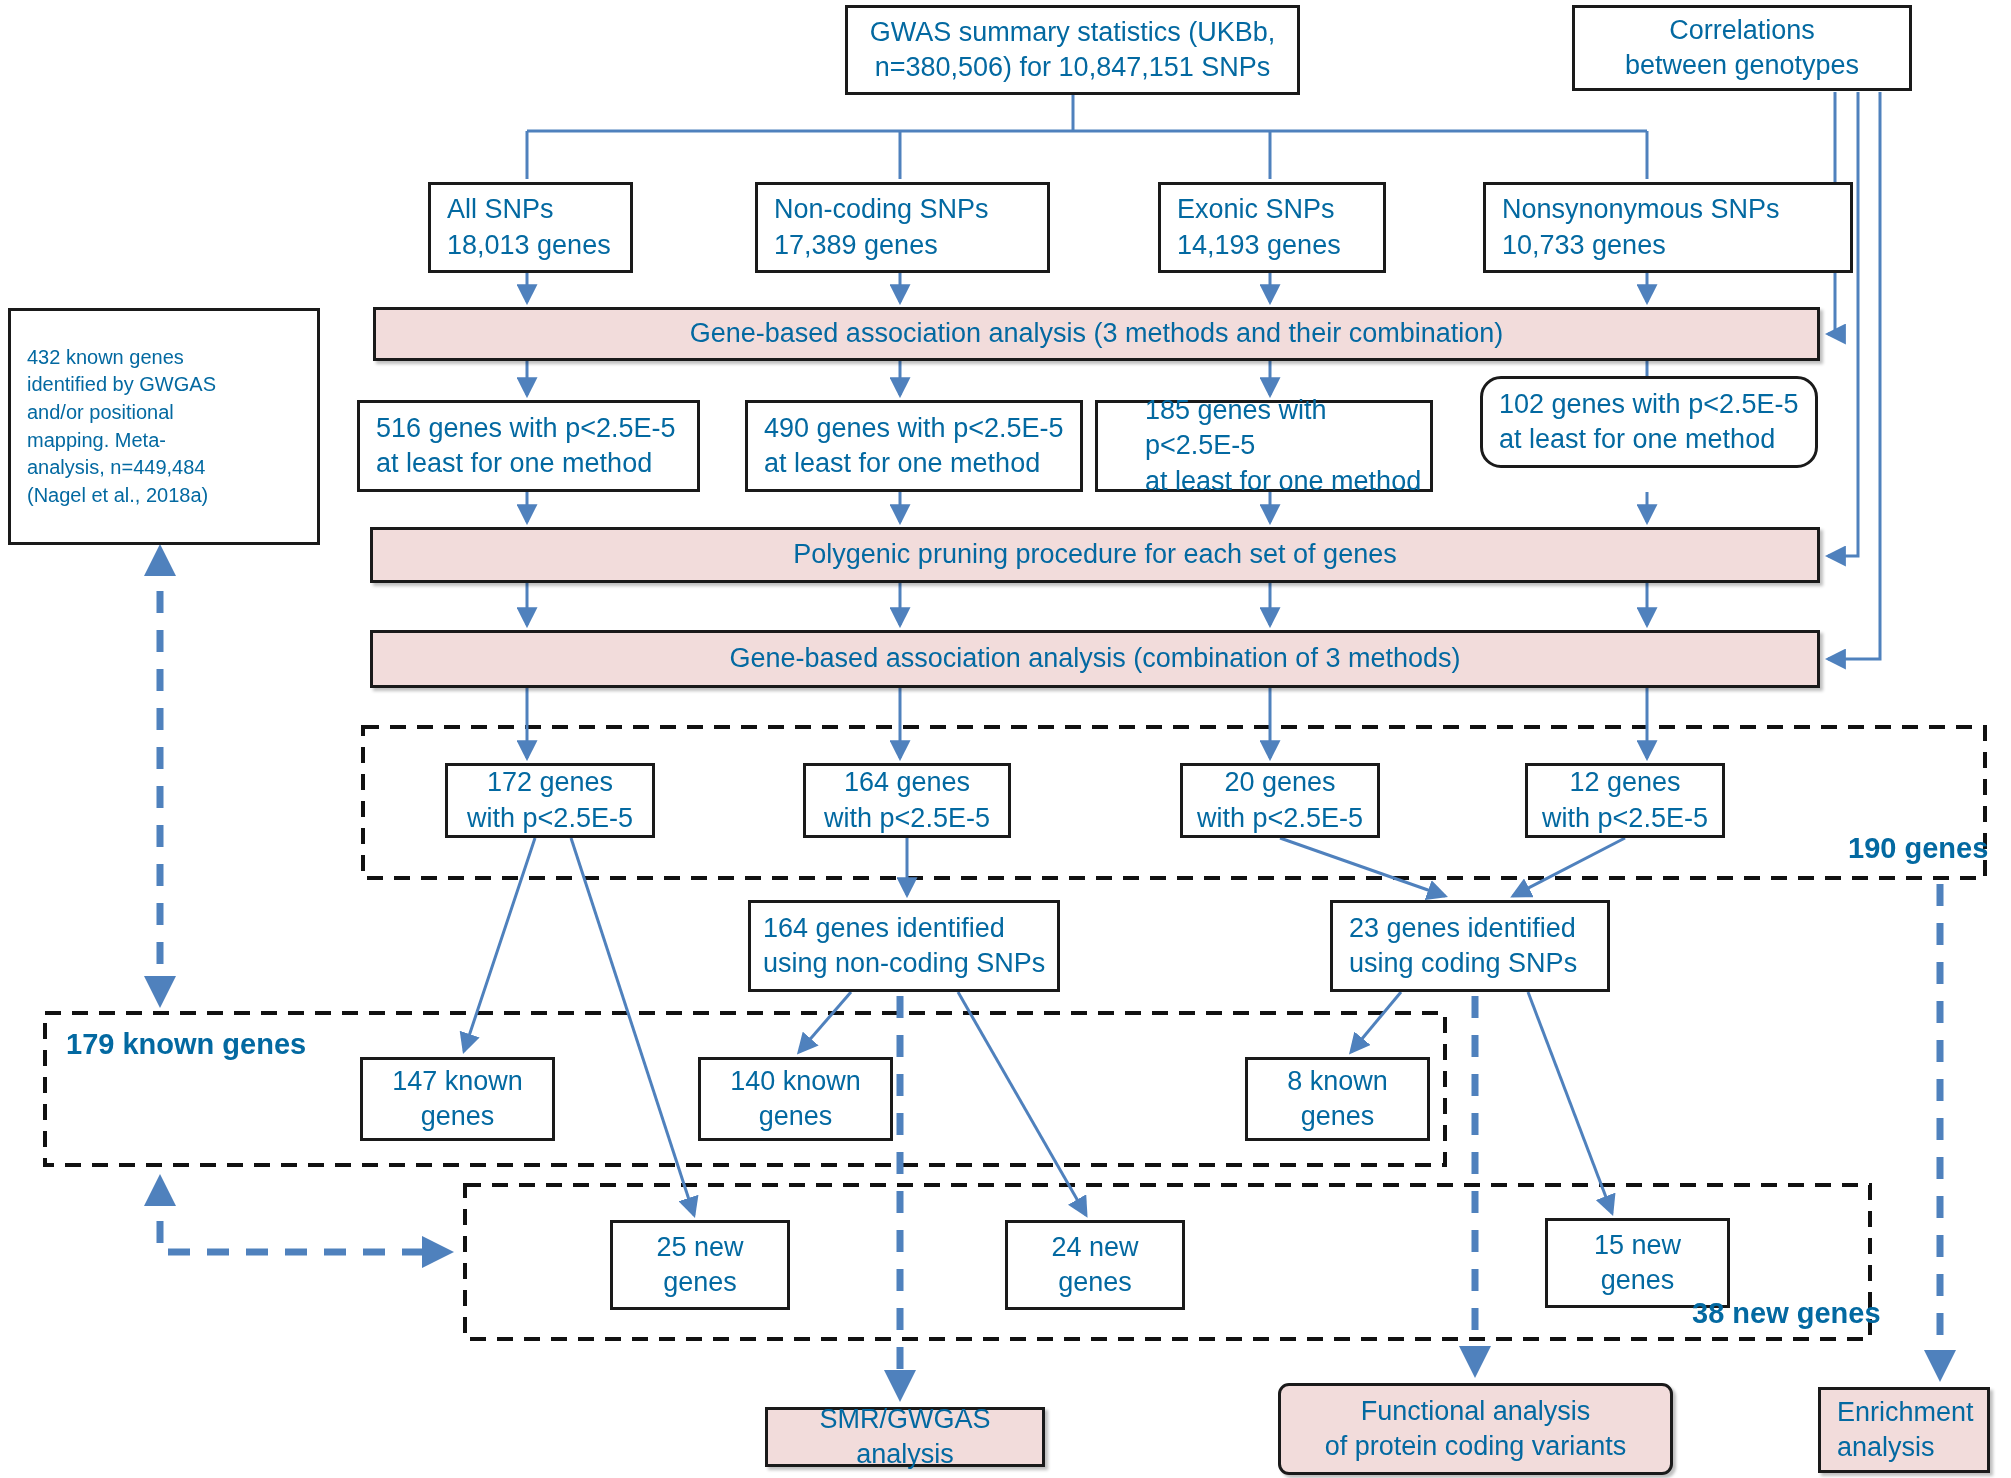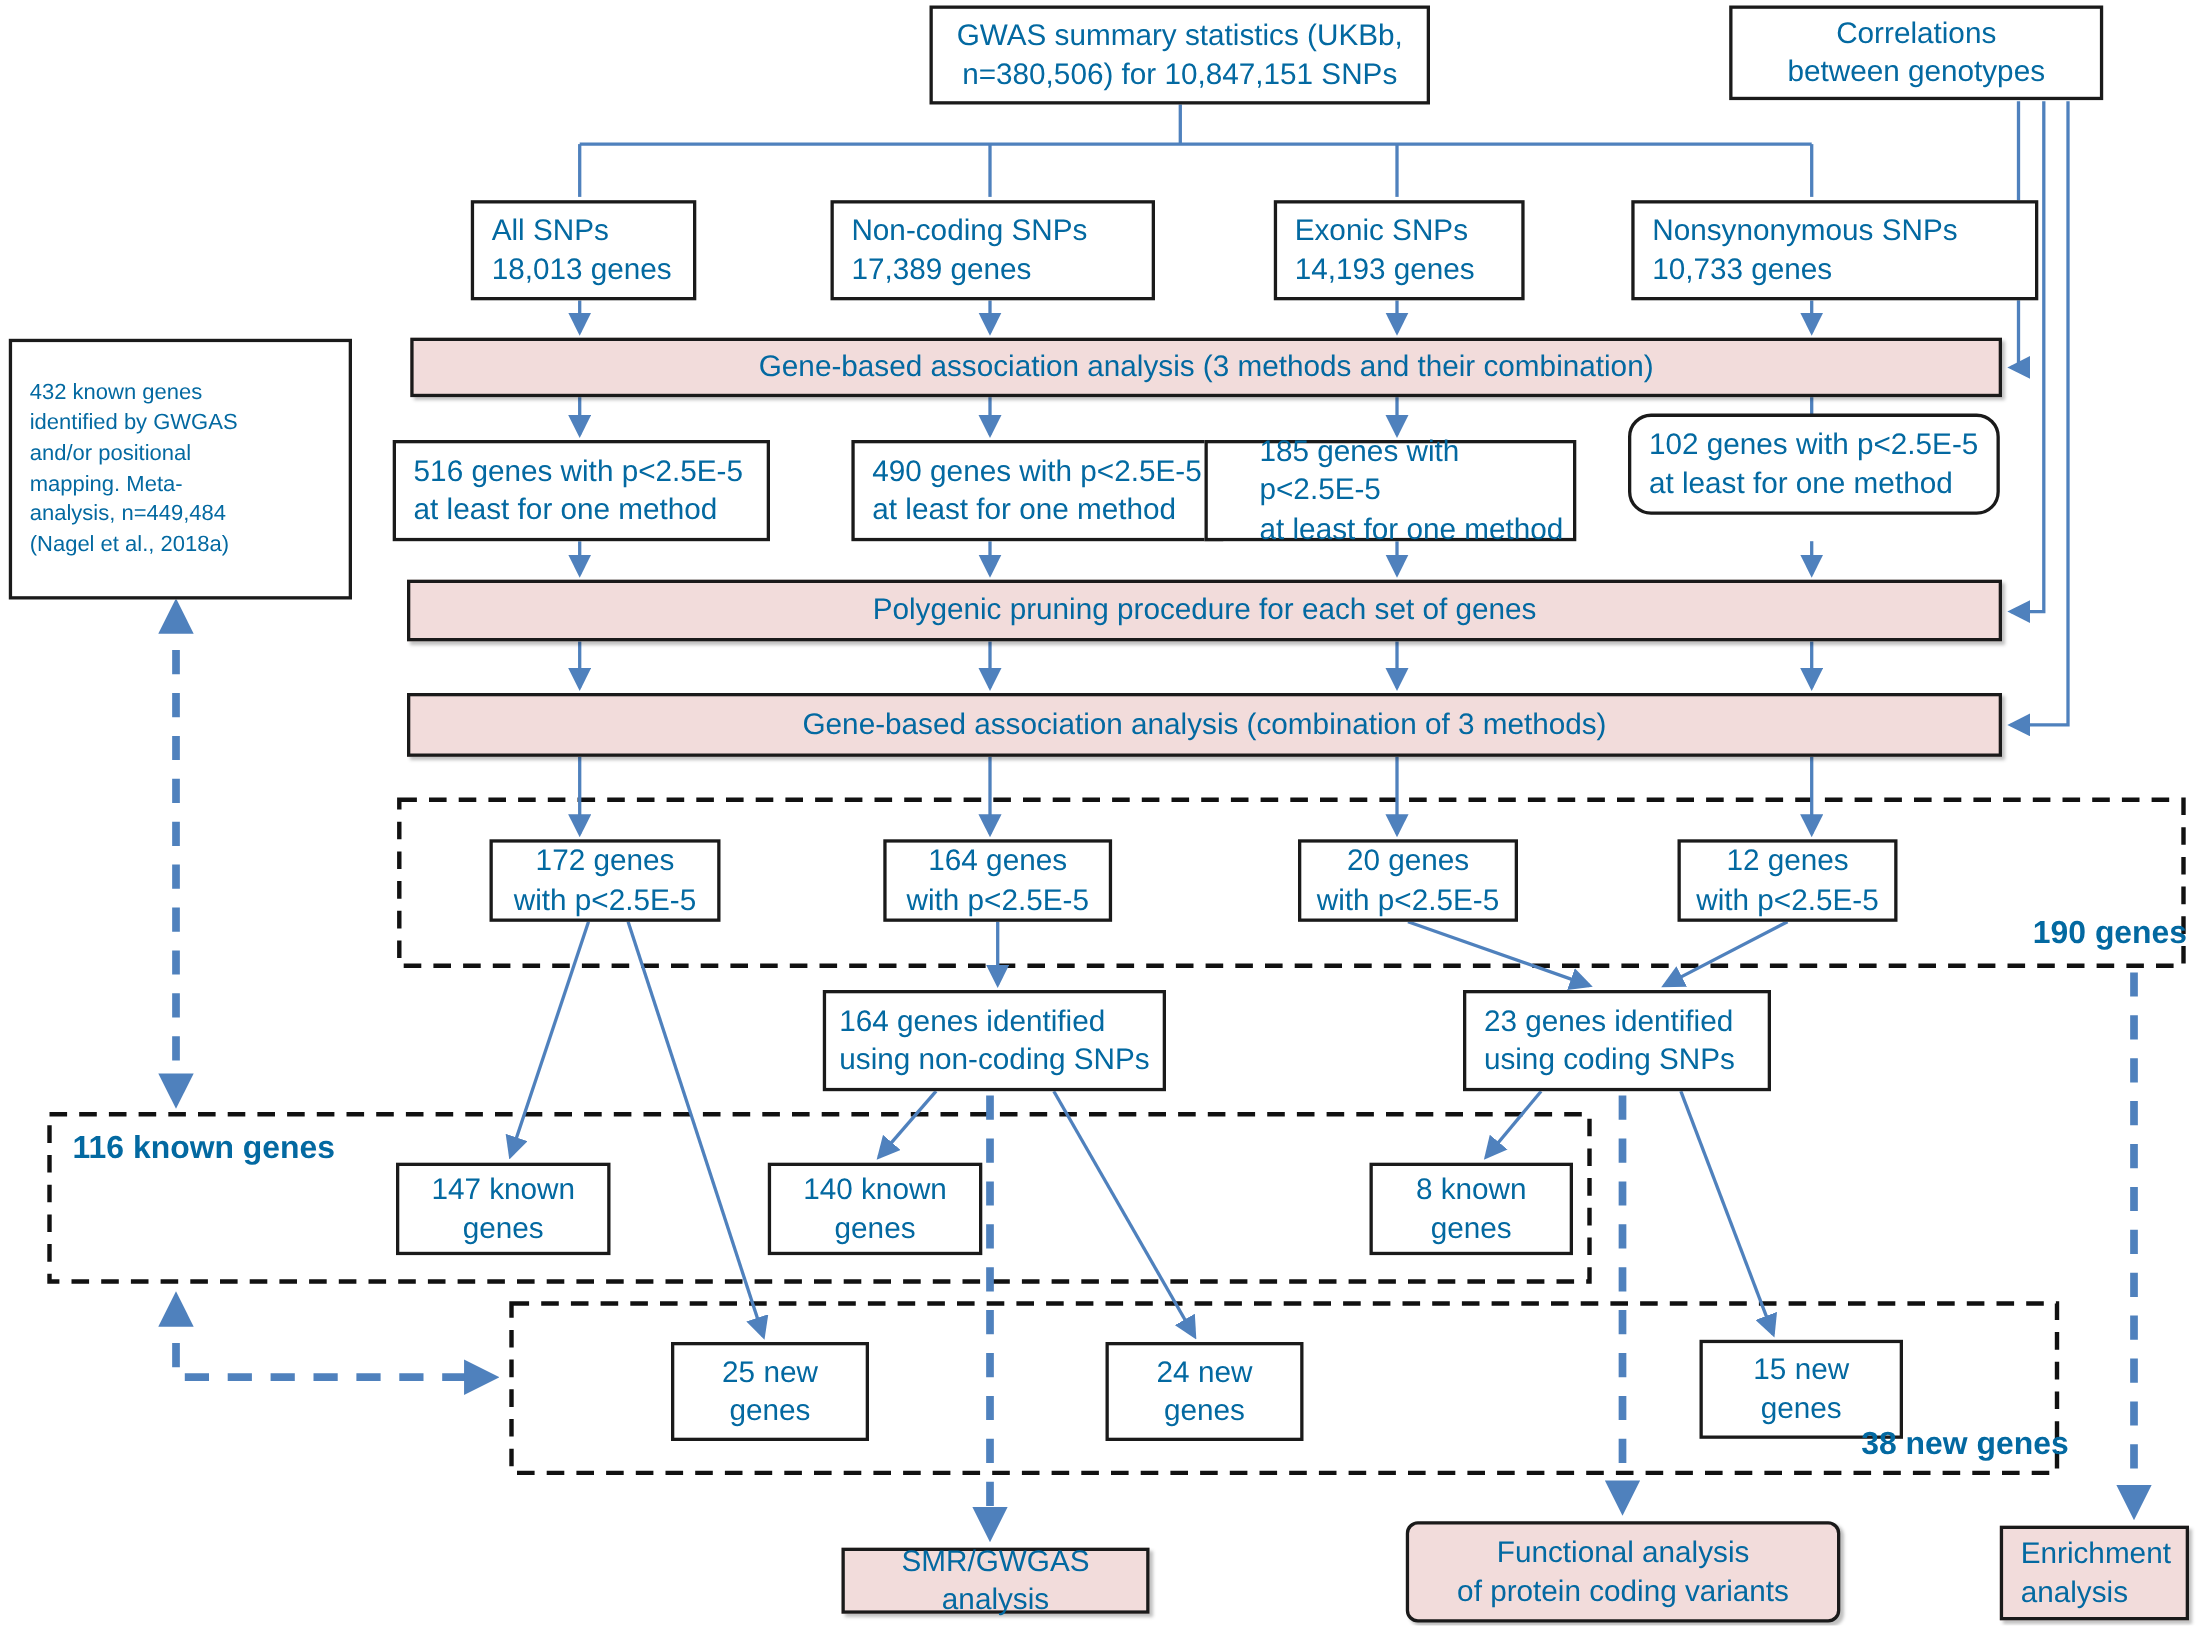--- a/index.html
+++ b/index.html
@@ -129,21 +129,21 @@
 17,389 genes</div>
   <div class="node left" style="left:1158px;top:182px;width:228px;height:91px;">Exonic SNPs
 14,193 genes</div>
   <div class="node left" style="left:1483px;top:182px;width:370px;height:91px;">Nonsynonymous SNPs
 10,733 genes</div>
 
   <div class="node bar" style="left:373px;top:307px;width:1447px;height:54px;">Gene-based association analysis (3 methods and their combination)</div>
 
   <div class="node left" style="left:357px;top:400px;width:343px;height:92px;">516 genes with p&lt;2.5E-5
 at least for one method</div>
-  <div class="node left" style="left:745px;top:400px;width:338px;height:92px;margin-left:29px;">490 genes with p&lt;2.5E-5
+  <div class="node left" style="left:745px;top:400px;width:338px;height:92px;">490 genes with p&lt;2.5E-5
 at least for one method</div>
   <div class="node left" style="left:1095px;top:400px;width:338px;height:92px;padding-left:47px;">185 genes with p&lt;2.5E-5
 at least for one method</div>
   <div class="node left" style="left:1480px;top:376px;width:338px;height:92px;border-radius:21px;">102 genes with p&lt;2.5E-5
 at least for one method</div>
 
   <div class="node bar" style="left:370px;top:527px;width:1450px;height:56px;">Polygenic pruning procedure for each set of genes</div>
 
   <div class="node bar" style="left:370px;top:630px;width:1450px;height:58px;">Gene-based association analysis  (combination of 3 methods)</div>
 
@@ -162,21 +162,21 @@
   <div class="node left" style="left:1330px;top:900px;width:280px;height:92px;">23 genes identified
 using coding SNPs</div>
 
   <div class="node left big432" style="left:8px;top:308px;width:312px;height:237px;">432 known genes
 identified by GWGAS
 and/or positional
 mapping.  Meta-
 analysis, n=449,484
 (Nagel et al., 2018a)</div>
 
-  <div class="lbl" style="left:66px;top:1028px;">116 known genes</div>
+  <div class="lbl" style="left:66px;top:1028px;">179 known genes</div>
   <div class="node" style="left:360px;top:1057px;width:195px;height:84px;">147 known
 genes</div>
   <div class="node" style="left:698px;top:1057px;width:195px;height:84px;">140 known
 genes</div>
   <div class="node" style="left:1245px;top:1057px;width:185px;height:84px;">8 known
 genes</div>
 
   <div class="node" style="left:610px;top:1220px;width:180px;height:90px;">25 new
 genes</div>
   <div class="node" style="left:1005px;top:1220px;width:180px;height:90px;">24 new

